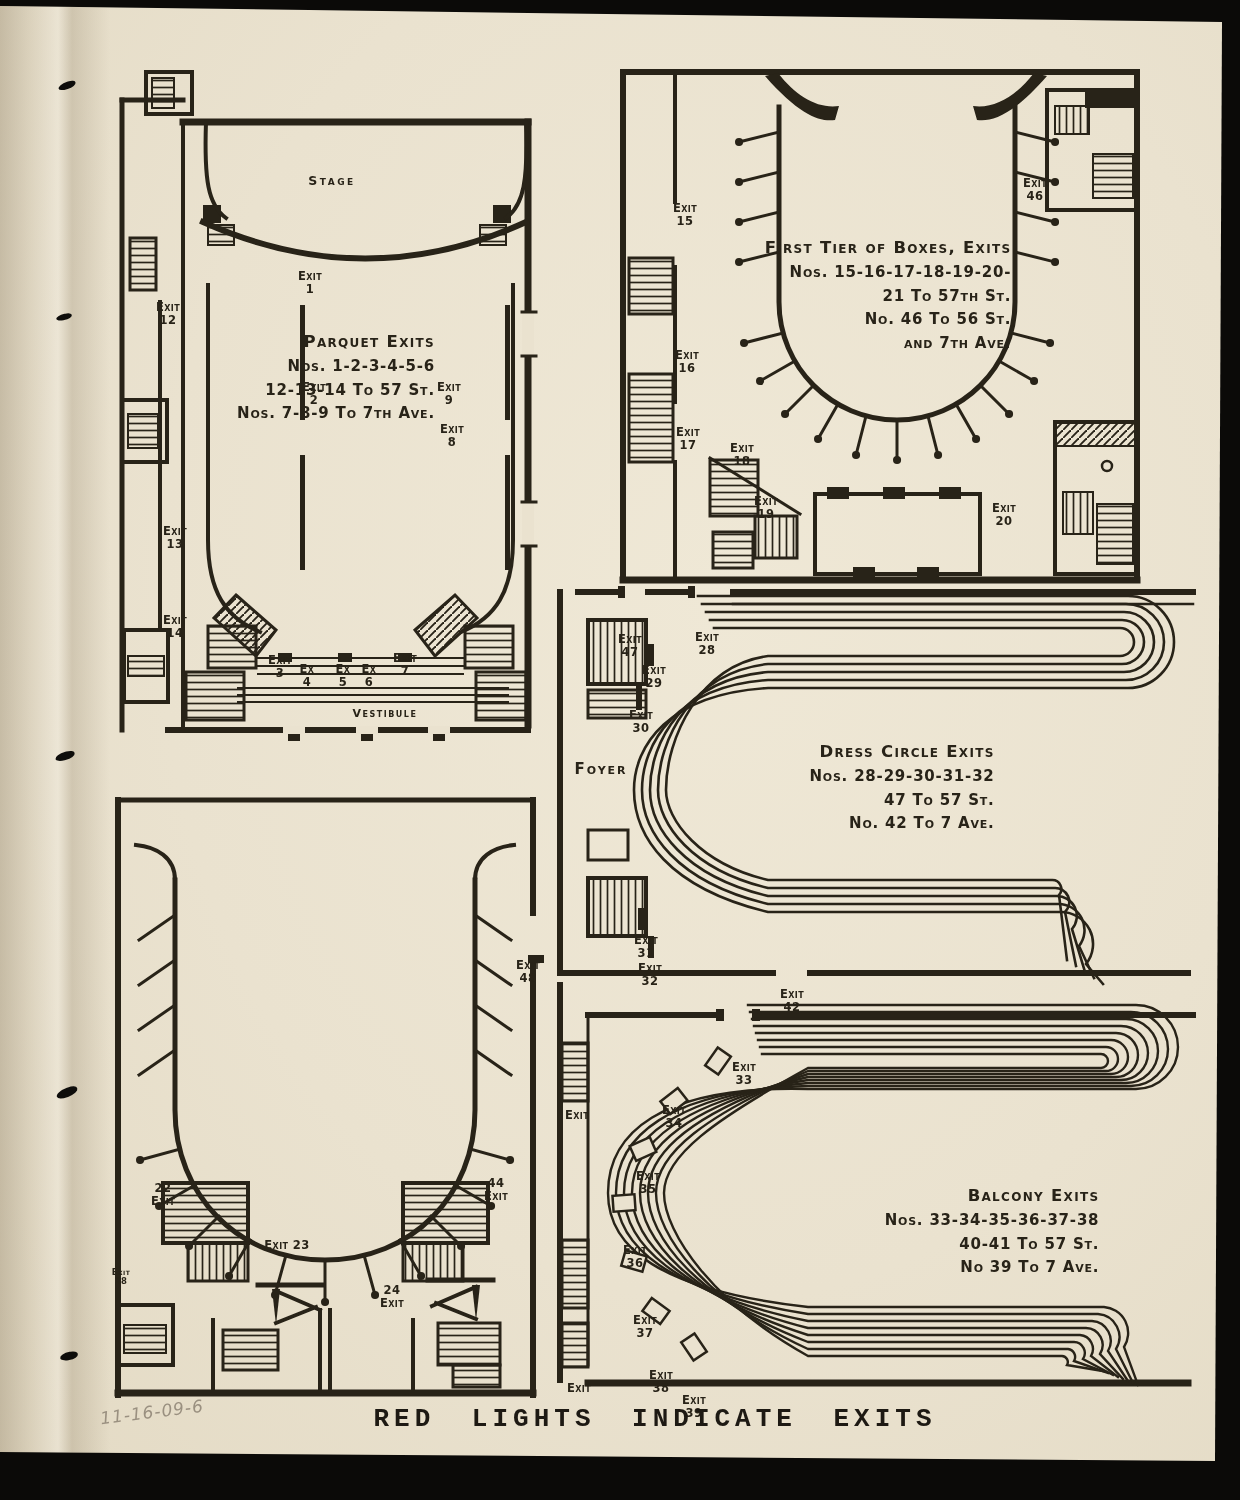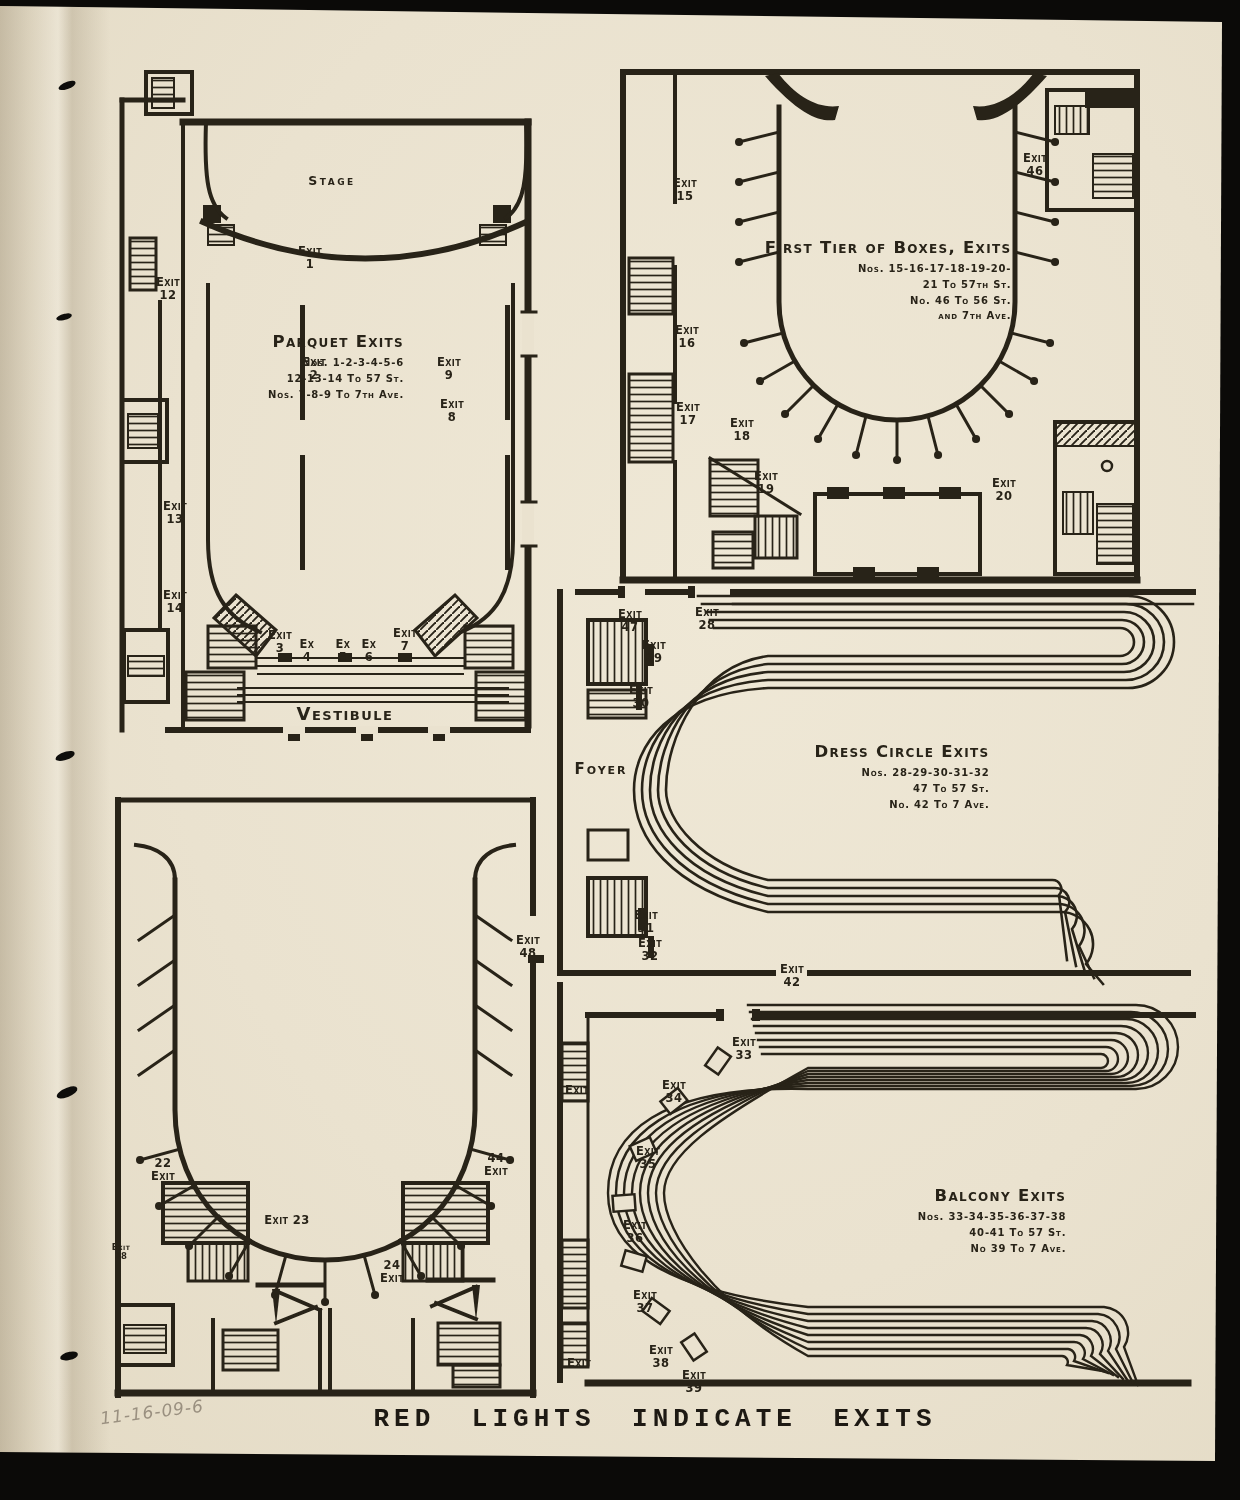--- a/index.html
+++ b/index.html
@@ -7,30 +7,30 @@
          font-family:"DejaVu Sans",sans-serif;}
   .paper{position:absolute;left:0;top:0;width:1240px;height:1500px;
          background:
            linear-gradient(90deg, rgba(122,106,78,.30) 0px, rgba(122,106,78,.10) 30px, rgba(255,255,255,.18) 58px, rgba(122,106,78,.22) 72px, rgba(0,0,0,0) 110px),
            radial-gradient(ellipse at 58% 40%, #efe8d6 0%, #eae2cf 55%, #e3dac4 100%);
          clip-path:polygon(0px 6px, 1222px 22px, 1215px 1461px, 0px 1452px);}
   .bindmark{position:absolute;background:#0e0d0b;border-radius:60% 40% 55% 45%;}
   svg{position:absolute;overflow:visible;}
   .lbl{position:absolute;transform:translate(-50%,-50%);white-space:pre-line;text-align:center;
        color:#282318;font-variant:small-caps;font-weight:700;}
-  .exit{font-size:11.5px;line-height:1.12;letter-spacing:.4px;}
+  .exit{font-size:11.5px;line-height:1.12;letter-spacing:.4px;margin-top:25px;}
   .exit.tiny{font-size:8.5px;line-height:1.1;}
   .room{letter-spacing:2px;}
   .room.stage{font-size:12.5px;letter-spacing:2.5px;}
-  .room.vestibule{font-size:18px;letter-spacing:1.5px;}
+  .room.vestibule{font-size:11px;letter-spacing:1.5px;margin-left:40px;}
   .room.foyer{font-size:15px;}
   .plan-text{position:absolute;transform:translateX(-50%);text-align:right;color:#282318;
              font-variant:small-caps;font-weight:700;}
   .pt-title{font-size:16.5px;letter-spacing:1.3px;white-space:pre-line;}
-  .pt-body{font-size:10px;line-height:1.58;letter-spacing:.8px;margin-top:4px;white-space:pre-line;}
+  .pt-body{font-size:15px;line-height:1.58;letter-spacing:.8px;margin-top:4px;white-space:pre-line;}
   .footer-caption{position:absolute;transform:translate(-50%,-50%);color:#1d1913;
         font-family:Liberation Mono, monospace;font-weight:600;font-size:26px;
         letter-spacing:5px;word-spacing:16px;white-space:nowrap;}
   .handwritten{position:absolute;transform:translate(-50%,-50%) rotate(-7deg);
         color:#9a9080;font-style:italic;font-size:17px;letter-spacing:1px;font-weight:400;}
 </style>
 </head>
 <body>
 
 <div class="scene">

